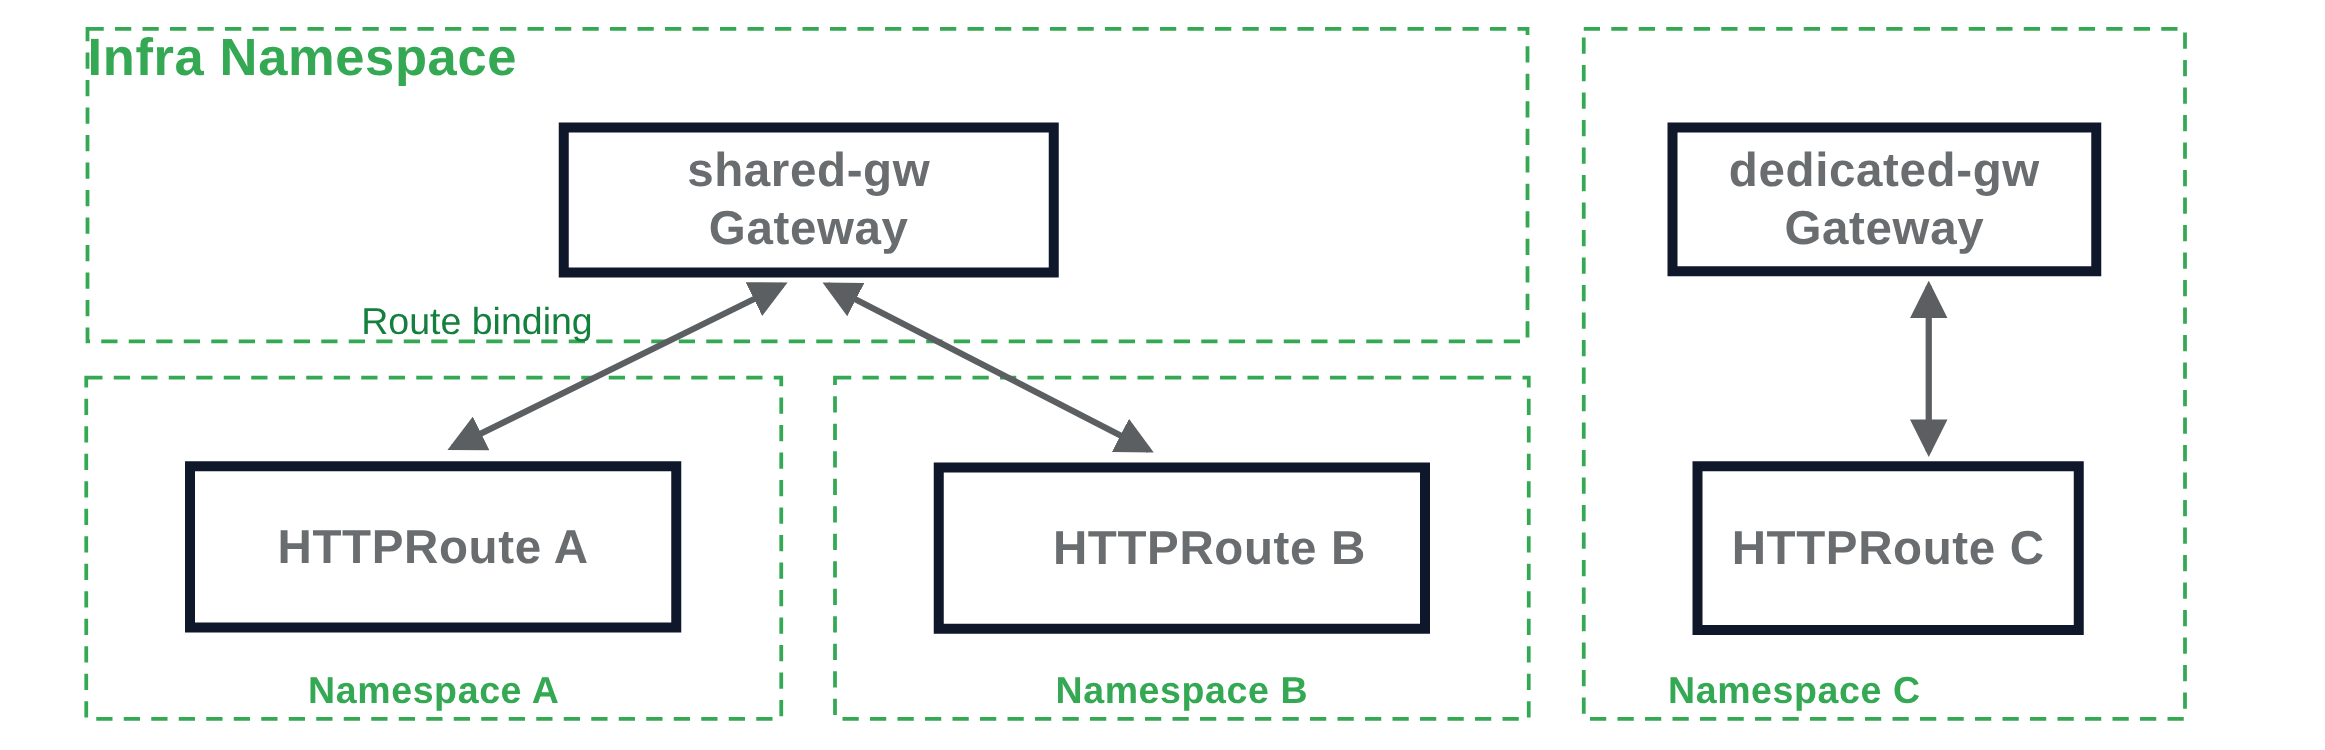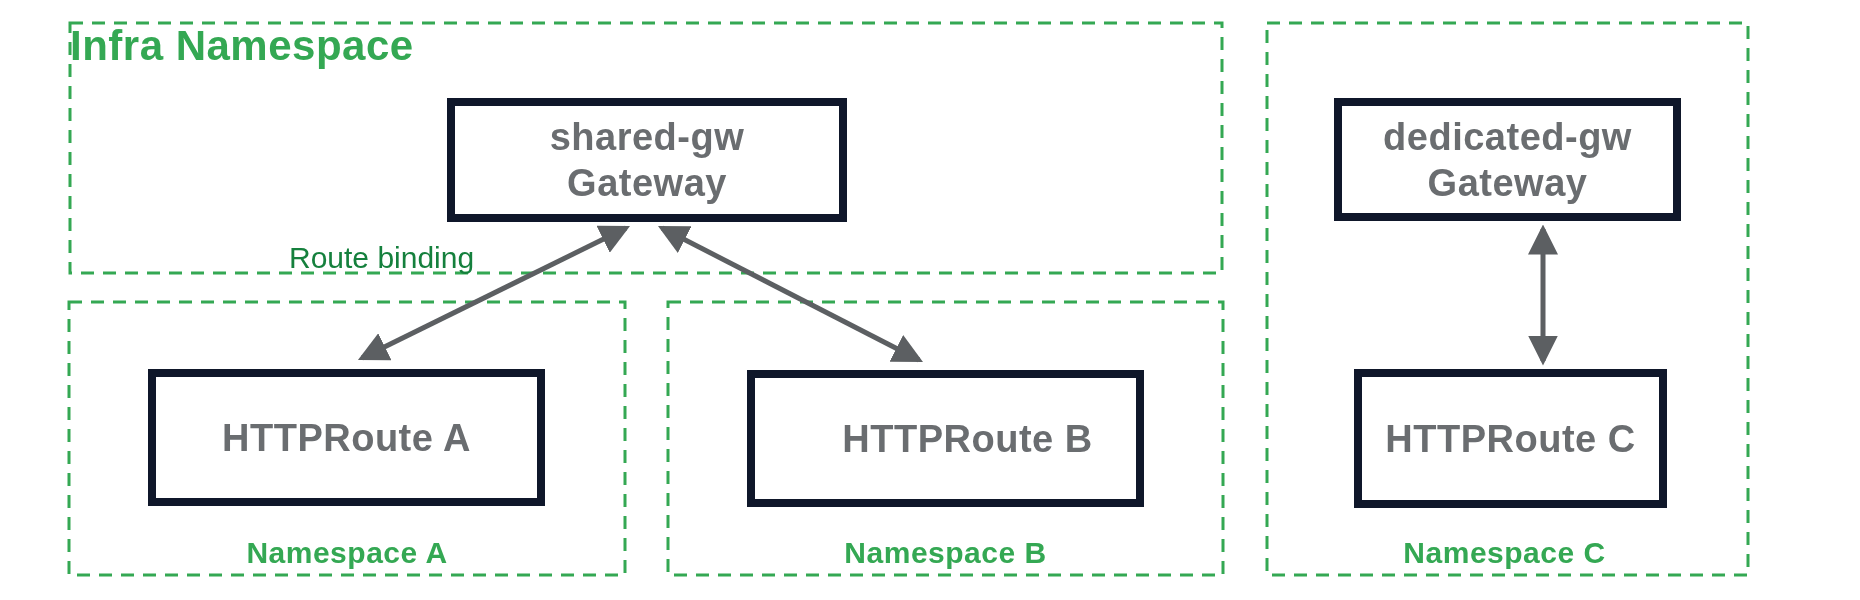--- a/index.html
+++ b/index.html
@@ -111,15 +111,15 @@
   </div>
   <div class="ns-footer" style="left:668px; top:533px; width:555px;">Namespace B</div>
 
   <div class="node" style="left:1334px; top:98px; width:347px; height:123px;">
     <span>dedicated-gw</span>
     <span>Gateway</span>
   </div>
   <div class="node" style="left:1334px; top:369px; width:313px; height:139px;margin-left:20px;">
     <span>HTTPRoute C</span>
   </div>
-  <div class="ns-footer" style="left:1264px; top:533px; width:481px;">Namespace C</div>
+  <div class="ns-footer" style="left:1195px; top:533px; width:481px;">Namespace C</div>
 
 </div>
 
 </body></html>

